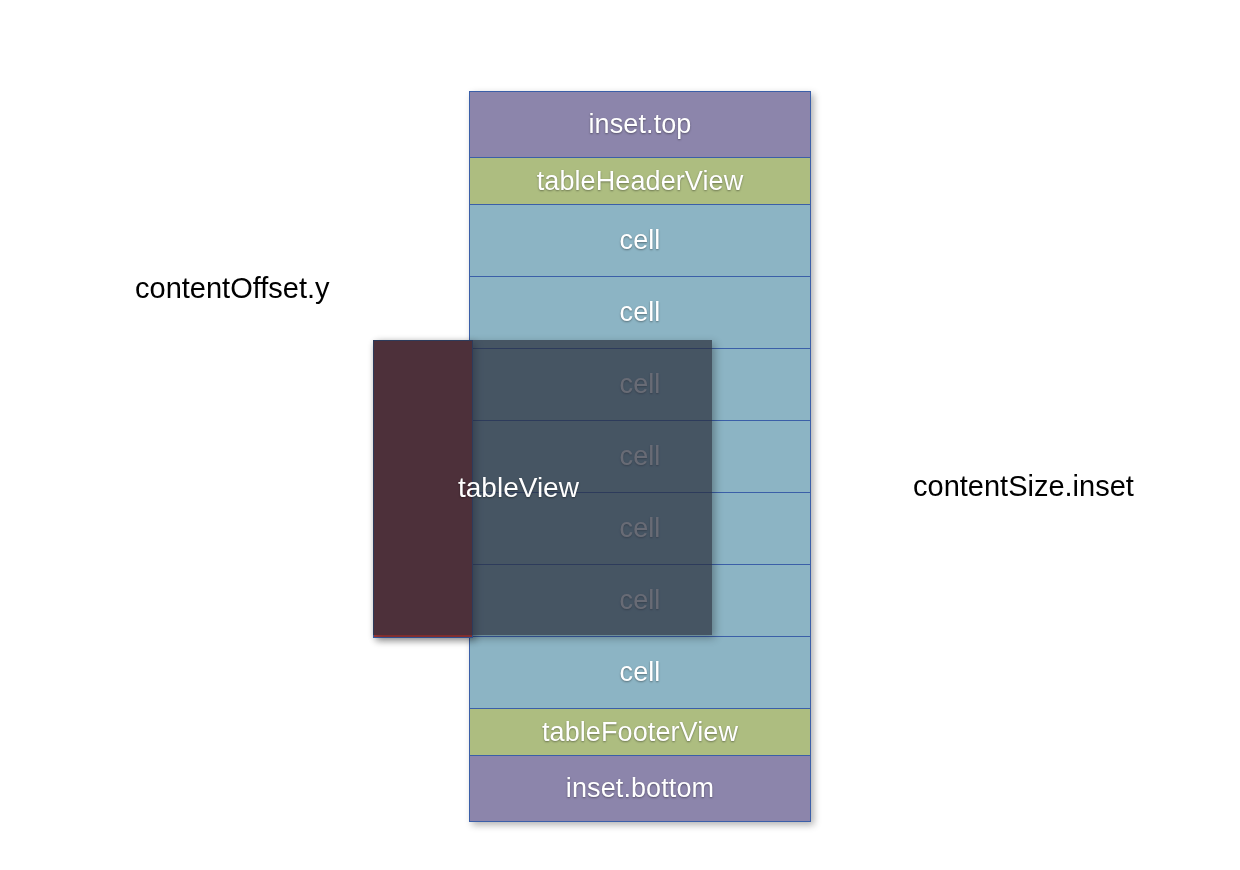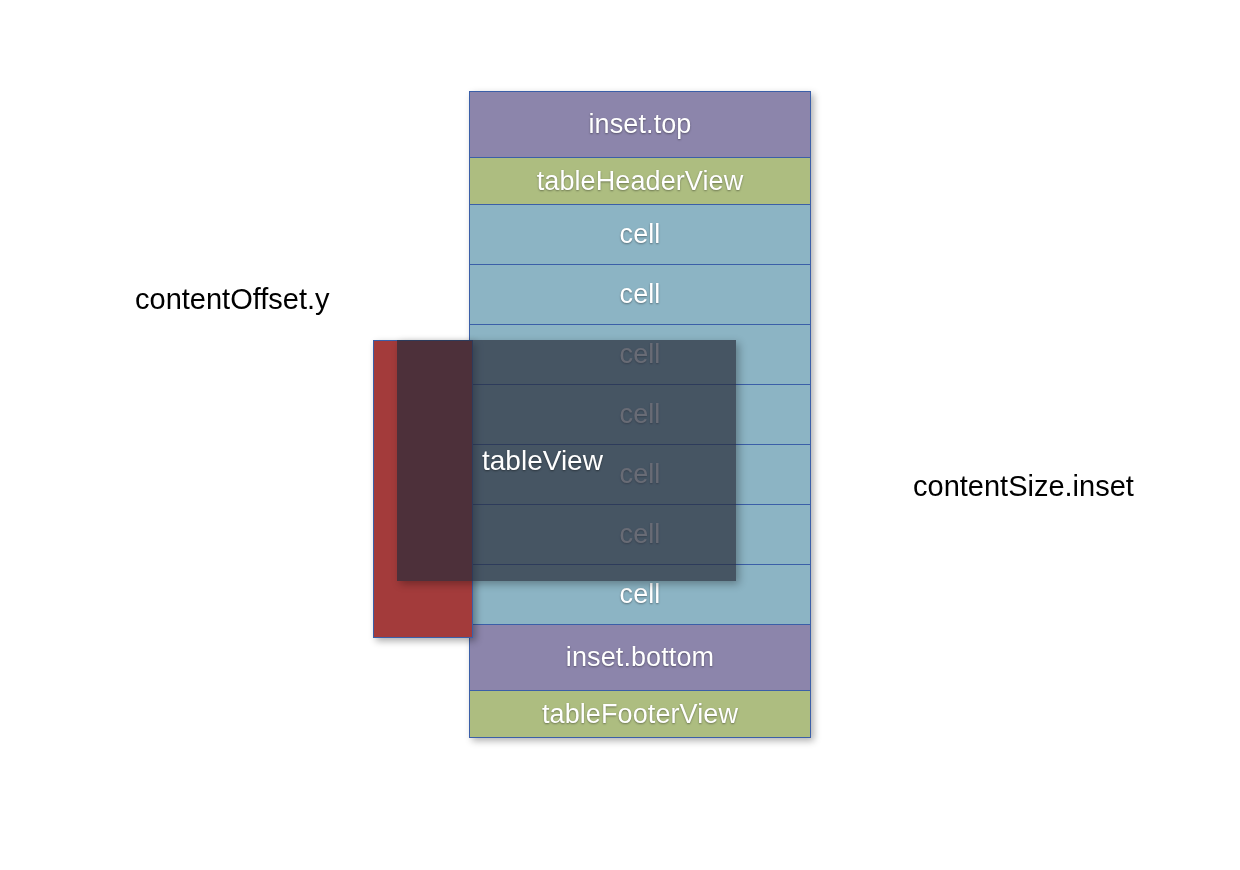--- a/index.html
+++ b/index.html
@@ -37,21 +37,21 @@
     justify-content: center;
     color: #ffffff;
     font-size: 27px;
     letter-spacing: .1px;
     text-shadow: 0 1px 2px rgba(0,0,0,.38);
   }
   .row:first-child { margin-top: 0; }
 
   .row-inset   { background: #8c85ab; height: 67px; }
   .row-hdrftr  { background: #adbd80; height: 48px; }
-  .row-cell    { background: #8cb4c4; height: 61px; }
+  .row-cell    { background: #8cb4c4; height: 73px; }
 
   
   .stack::after {
     content: "";
     position: absolute;
     left: 0; top: 0; right: 0; bottom: 0;
     box-shadow: 3px 3px 7px rgba(0,0,0,.30);
     pointer-events: none;
   }
 
@@ -67,46 +67,45 @@
     box-sizing: border-box;
     box-shadow: 3px 3px 7px rgba(0,0,0,.33);
   }
 
   
   .tableview-overlay {
     position: absolute;
     left: 373px;
     top: 340px;
     width: 339px;
-    height: 241px;
+    height: 295px;
     background: rgba(40, 44, 58, .70);
     box-shadow: 3px 3px 8px rgba(0,0,0,.30);
     display: flex;
     align-items: center;
-    margin-left: 24px;
   }
   .tableview-label {
     position: absolute;
     left: 85px;
     top: 50%;
     transform: translateY(-50%);
     font-size: 28px;
     color: #ffffff;
     text-shadow: 0 1px 2px rgba(0,0,0,.40);
     white-space: nowrap;
   }
 
   
   .label {
     position: absolute;
     color: #000000;
     font-size: 29px;
     white-space: nowrap;
   }
-  #label-content-offset { left: 135px; top: 283px; }
+  #label-content-offset { left: 135px; top: 272px; }
   #label-frame-height   { left: 12px;  top: 470px; }
   #label-content-size   { left: 913px; top: 470px; }
 
   
   .arrows {
     position: absolute;
     left: 0; top: 0;
     width: 1240px;
     height: 870px;
     pointer-events: none;
@@ -142,26 +141,26 @@
     <div class="row row-cell">
       <span>cell</span>
     </div>
     <div class="row row-cell">
       <span>cell</span>
     </div>
     <div class="row row-cell">
       <span>cell</span>
     </div>
 
+    <div class="row row-hdrftr">
+      <span>tableFooterView</span>
+    </div>
+
     <div class="row row-inset">
       <span>inset.bottom</span>
-    </div>
-
-    <div class="row row-hdrftr">
-      <span>tableFooterView</span>
     </div>
 
   </div>
 
   <div class="frame-rect"></div>
 
   <div class="tableview-overlay">
     <span class="tableview-label">tableView</span>
   </div>
 

